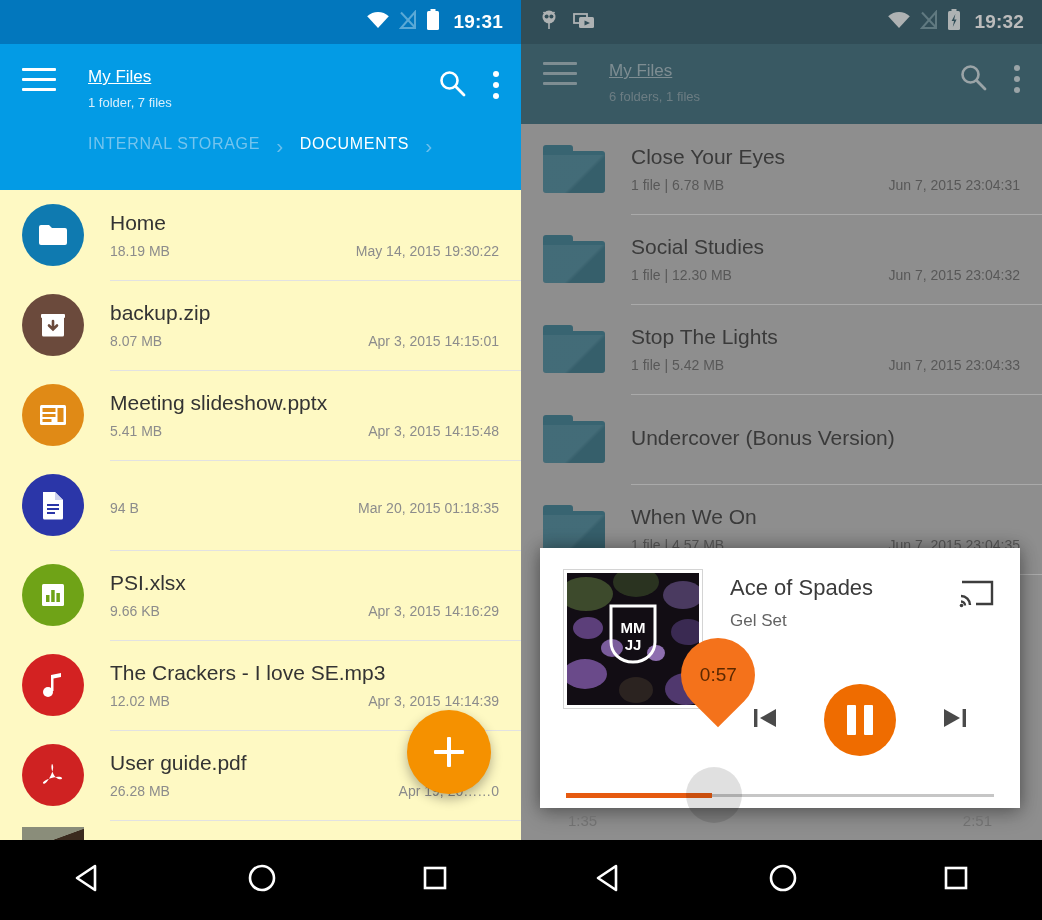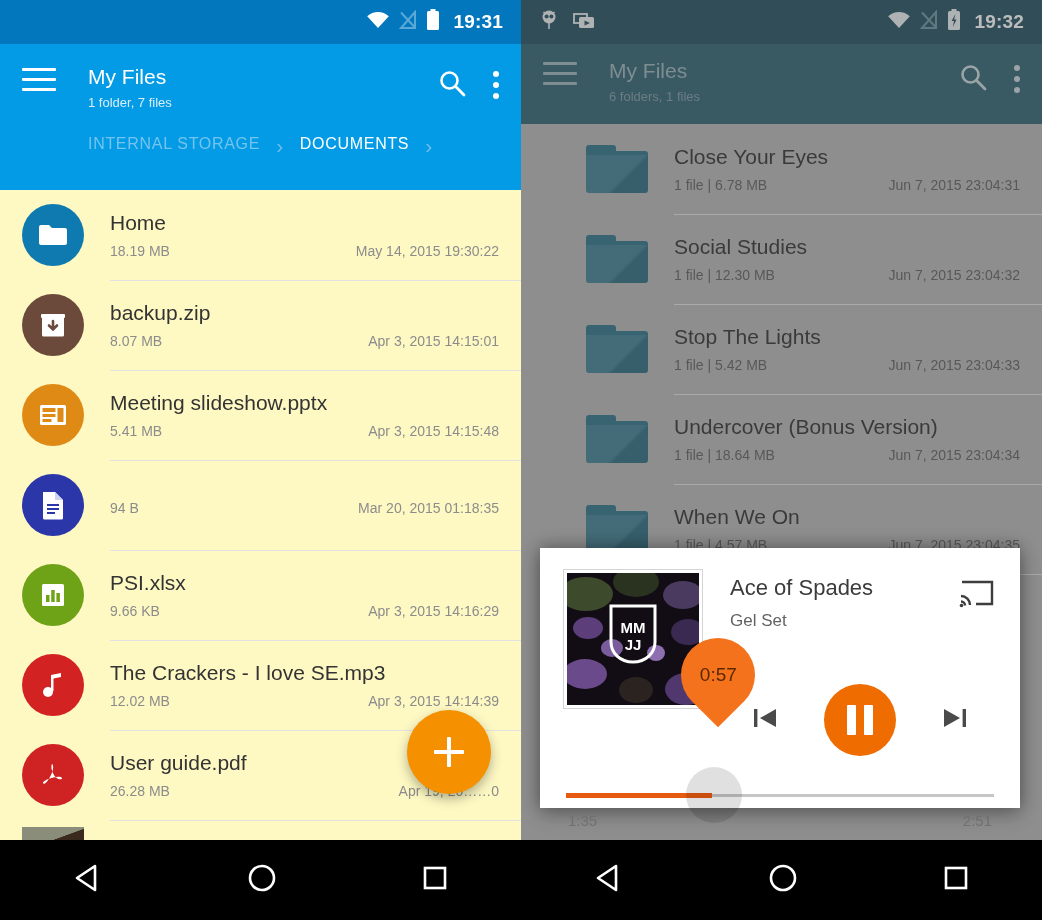--- a/index.html
+++ b/index.html
@@ -24,21 +24,21 @@
   .sb-time { font-size:19px; font-weight:bold; color:#fff; letter-spacing:0.2px; margin-left:4px; }
   .ico { display:block; }
 
   
   .appbar { position:absolute; left:0; width:100%; }
   .appbar-row { display:flex; align-items:flex-start; padding:0 22px; }
   .hamburger { width:34px; padding-top:6px; cursor:pointer; }
   .hamburger span { display:block; height:3px; background:#fff; border-radius:1px; margin-bottom:7px; }
   .hamburger span:last-child{ margin-bottom:0; }
   .titles { margin-left:32px; }
-  .app-title { font-size:21px; color:#fff; line-height:30px; font-weight:400; }
+  .app-title { font-size:17px; color:#fff; line-height:30px; font-weight:400;text-decoration:underline; }
   .app-sub { font-size:13px; color:#d8eefb; line-height:20px; margin-top:1px; }
   .appbar-actions { margin-left:auto; display:flex; align-items:center; gap:26px; padding-top:6px; }
   .kebab { width:6px; display:flex; flex-direction:column; gap:5px; cursor:pointer; }
   .kebab i { display:block; width:6px; height:6px; border-radius:50%; background:#fff; }
 
   
   .crumbs { display:flex; padding-left:88px; font-size:16px; letter-spacing:0.7px; }
   .crumb { color:#74c4ee; }
   .crumb.active { color:#ffffff; }
   .crumb-sep { color:#6cc0ed; margin:0 16px; font-size:21px; line-height:1; }
@@ -414,21 +414,21 @@
           </span>
           <span class="kebab">
             <i style="background:#c9d8dd;"></i>
               <i style="background:#c9d8dd;"></i>
               <i style="background:#c9d8dd;"></i>
           </span>
         </div>
       </div>
     </div>
 
-    <div class="filelist" style="top:124px; height:716px; background:#b5b5b5;padding-left:43px;">
+    <div class="filelist" style="top:124px; height:716px; background:#b5b5b5;">
 
       <div class="row">
         <div class="folder">
             <span class="tab"></span>
             <span class="body"></span>
           </div>
         <div class="rowbody">
           <div class="rowtitle" style="color:#2e2e2e;">Close Your Eyes</div>
           <div class="rowmeta">
             <span class="rowsize" style="color:#5e5e5e;">1 file  |  6.78 MB</span>
@@ -465,24 +465,20 @@
         </div>
       </div>
 
       <div class="row">
         <div class="folder">
             <span class="tab"></span>
             <span class="body"></span>
           </div>
         <div class="rowbody">
           <div class="rowtitle" style="color:#2e2e2e;">Undercover (Bonus Version)</div>
-          <div class="rowmeta">
-            <span class="rowsize" style="color:#5e5e5e;">1 file  |  18.64 MB</span>
-            <span class="rowdate" style="color:#5e5e5e;">Jun 7, 2015 23:04:34</span>
-          </div>
         </div>
       </div>
 
       <div class="row">
         <div class="folder">
             <span class="tab"></span>
             <span class="body"></span>
           </div>
         <div class="rowbody">
           <div class="rowtitle" style="color:#2e2e2e;">When We On</div>

